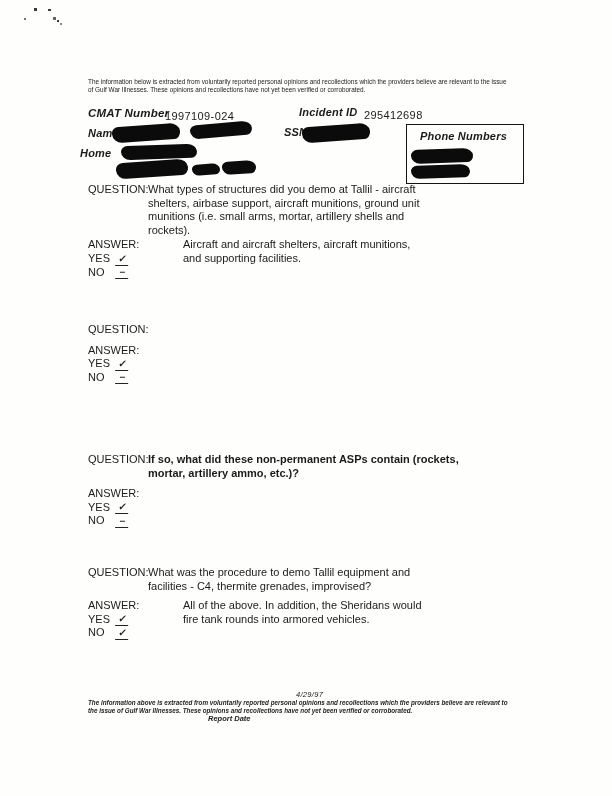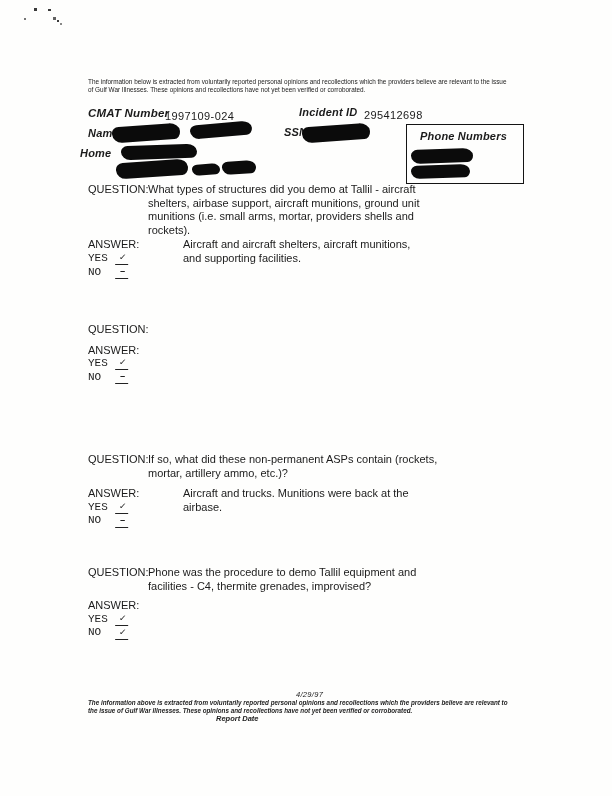--- a/index.html
+++ b/index.html
@@ -36,21 +36,21 @@
     position:absolute; background:#0b0b0b;
     border-radius:7px 11px 6px 10px / 6px 8px 7px 9px;
   }
 
   .qblock { position:absolute; left:88px; width:460px; font-size:11px; line-height:13.6px; }
   .q-row { display:flex; }
   .q-label { width:60px; flex:0 0 60px; }
   .q-text { width:310px; }
   .ans-sec { position:relative; }
   .ans-text { position:absolute; left:95px; top:0; width:290px; }
-  .yn-row { display:flex; align-items:center; height:13.6px;font-family:Liberation Mono, monospace; }
+  .yn-row { display:flex; align-items:flex-end; height:13.6px; }
   .yn-label { width:28px; }
   .mark {
     display:inline-block; width:13px; height:12px;
     border-bottom:1.6px solid #222;
     text-align:center; font-size:10px; line-height:11px; font-weight:bold;
     transform:skewX(-8deg);
     color:#222;
   }
 
   .report-label { font-style:italic; font-weight:bold; font-size:7.5px; }
@@ -92,21 +92,21 @@
   <div class="blob" style="left:192px; top:164px; width:28px; height:11px; transform:rotate(-4deg);"></div>
   <div class="blob" style="left:222px; top:161px; width:34px; height:13px; transform:rotate(-4deg);"></div>
   <div class="blob" style="left:411px; top:149px; width:62px; height:14px; transform:rotate(-2deg);"></div>
   <div class="blob" style="left:411px; top:165px; width:59px; height:13px; transform:rotate(-2deg);"></div>
 
   <div class="qblock" style="top:183px;">
     <div class="q-row">
       <div class="q-label">QUESTION:</div>
       <div class="q-text pre">What types of structures did you demo at Tallil - aircraft
 shelters, airbase support, aircraft munitions, ground unit
-munitions (i.e. small arms, mortar, providers shells and
+munitions (i.e. small arms, mortar, artillery shells and
 rockets).</div>
     </div>
     <div class="ans-sec" style="margin-top:1px;">
       <div>ANSWER:</div>
       <div class="ans-text pre">Aircraft and aircraft shelters, aircraft munitions,
 and supporting facilities.</div>
       <div class="yn-row">
         <span class="yn-label">YES</span>
         <span class="mark">✓</span>
       </div>
@@ -130,55 +130,55 @@
       <div class="yn-row">
         <span class="yn-label">NO</span>
         <span class="mark">–</span>
       </div>
     </div>
   </div>
 
   <div class="qblock" style="top:453px;">
     <div class="q-row">
       <div class="q-label">QUESTION:</div>
-      <div class="q-text pre" style="width:330px;">If so, what did these non-permanent ASPs contain (rockets,
+      <div class="q-text pre" style="width:330px;font-weight:bold;">If so, what did these non-permanent ASPs contain (rockets,
 mortar, artillery ammo, etc.)?</div>
     </div>
     <div class="ans-sec" style="margin-top:7px;">
       <div>ANSWER:</div>
-      <div class="ans-text pre">Aircraft and trucks.  Munitions were back at the
-airbase.</div>
       <div class="yn-row">
         <span class="yn-label">YES</span>
         <span class="mark">✓</span>
       </div>
       <div class="yn-row">
         <span class="yn-label">NO</span>
         <span class="mark">–</span>
       </div>
     </div>
   </div>
 
   <div class="qblock" style="top:566px;">
     <div class="q-row">
       <div class="q-label">QUESTION:</div>
-      <div class="q-text pre" style="width:320px;">Phone was the procedure to demo Tallil equipment and
+      <div class="q-text pre" style="width:320px;">What was the procedure to demo Tallil equipment and
 facilities - C4, thermite grenades, improvised?</div>
     </div>
     <div class="ans-sec" style="margin-top:6px;">
       <div>ANSWER:</div>
+      <div class="ans-text pre">All of  the above.  In addition, the Sheridans would
+fire tank rounds into armored vehicles.</div>
       <div class="yn-row">
         <span class="yn-label">YES</span>
         <span class="mark">✓</span>
       </div>
       <div class="yn-row">
         <span class="yn-label">NO</span>
         <span class="mark">✓</span>
       </div>
     </div>
   </div>
 
   <div class="abs disclaimer-bottom pre">The information above is extracted from voluntarily reported personal opinions and recollections which the providers believe are relevant to
 the issue of Gulf War Illnesses.  These opinions and recollections have not yet been verified or corroborated.</div>
-  <div class="abs report-label" style="left:216px; top:714px;">Report Date</div>
+  <div class="abs report-label" style="left:208px; top:714px;">Report Date</div>
   <div class="abs report-value" style="left:296px; top:690px;font-style:italic;">4/29/97</div>
 
 </div>
 
 </body></html>

